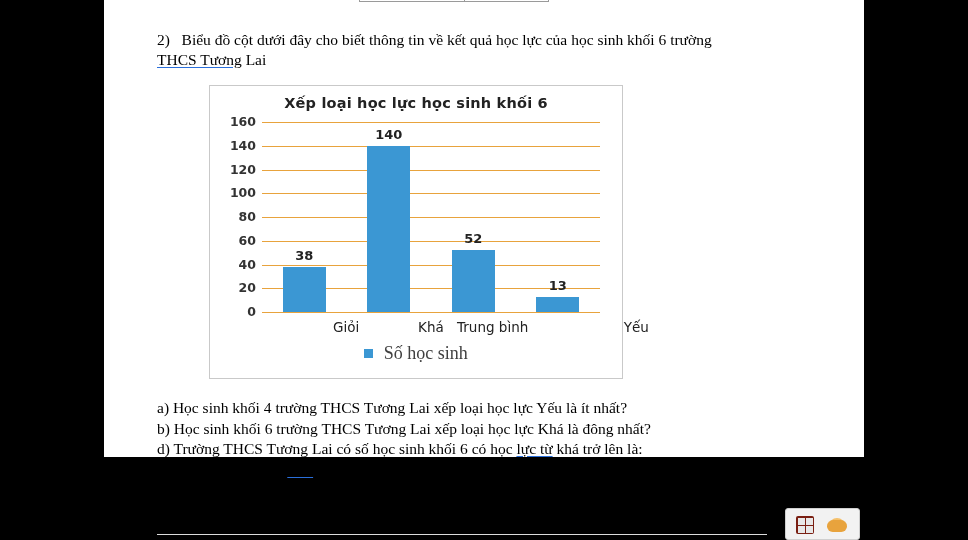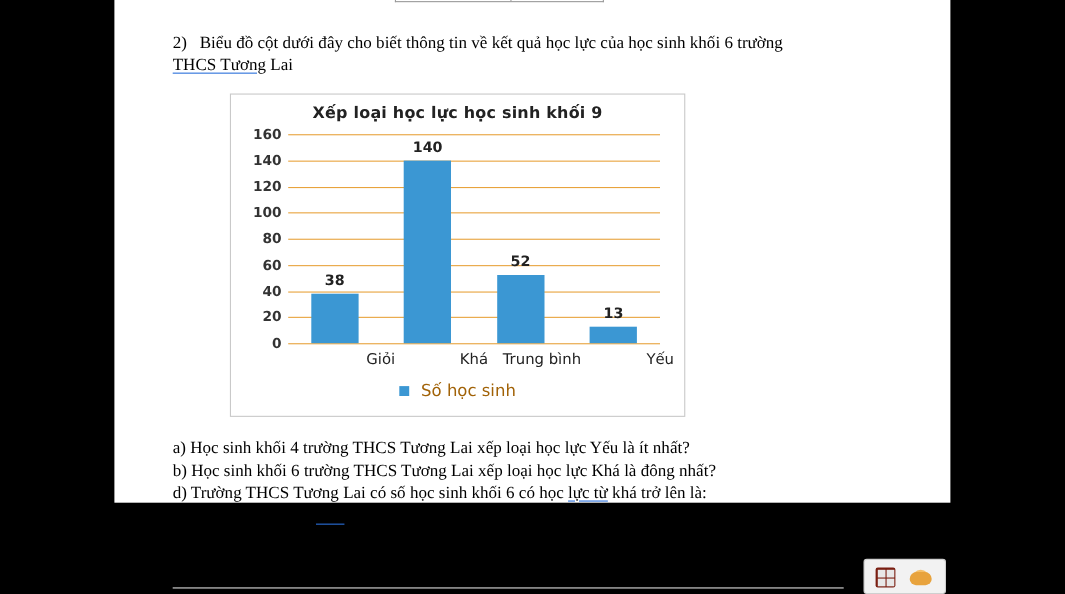--- a/index.html
+++ b/index.html
@@ -58,21 +58,21 @@
   .bar-value{
     position:absolute;width:60px;text-align:center;
     font-size:13px;font-weight:bold;color:#222;
   }
   .cat-label{
     position:absolute;width:110px;text-align:right;
     font-size:13.5px;color:#222;
   }
   #legend{
     position:absolute;left:0;bottom:14px;width:100%;
-    text-align:center;font-size:15px;color:#a16207;
+    text-align:center;font-size:18px;color:#404040;font-family:Liberation Serif, serif;
   }
   #legend .swatch{
     display:inline-block;width:9px;height:9px;background:#3b97d3;
     margin-right:6px;vertical-align:middle;
   }
   #legend .txt{vertical-align:middle;}
   
   .answers{
     position:absolute;left:53px;top:398px;width:700px;
     font-size:15.5px;line-height:20.5px;color:#000;
@@ -123,21 +123,21 @@
   </div>
 
   <div class="q-intro">
     <span>2)</span>
     &nbsp;
     <span>Biểu đồ cột dưới đây cho biết thông tin về kết quả học lực của học sinh khối 6 trường</span><br>
     <span class="und">THCS  Tương</span><span> Lai</span>
   </div>
 
   <div id="chart-box">
-    <div id="chart-title">Xếp loại học lực học sinh khối 9</div>
+    <div id="chart-title">Xếp loại học lực học sinh khối 6</div>
 
     <div id="plot">
         <div class="grid-line" style="top: 190px;"></div>
         <div class="axis-label" style="top: 190px;">0</div>
         <div class="grid-line" style="top: 166.25px;"></div>
         <div class="axis-label" style="top: 166.25px;">20</div>
         <div class="grid-line" style="top: 142.5px;"></div>
         <div class="axis-label" style="top: 142.5px;">40</div>
         <div class="grid-line" style="top: 118.75px;"></div>
         <div class="axis-label" style="top: 118.75px;">60</div>
@@ -155,21 +155,21 @@
         <div class="bar-value" style="left: 12.25px; top: 125.875px;">38</div>
         <div class="cat-label" style="left: -12.75px; top: 197px;">Giỏi</div>
         <div class="bar" style="height: 166.25px; left: 105.25px; background: rgb(59, 151, 211);"></div>
         <div class="bar-value" style="left: 96.75px; top: 4.75px;">140</div>
         <div class="cat-label" style="left: 71.75px; top: 197px;">Khá</div>
         <div class="bar" style="height: 61.75px; left: 189.75px; background: rgb(59, 151, 211);"></div>
         <div class="bar-value" style="left: 181.25px; top: 109.25px;">52</div>
         <div class="cat-label" style="left: 156.25px; top: 197px;">Trung bình</div>
         <div class="bar" style="height: 15.4375px; left: 274.25px; background: rgb(59, 151, 211);"></div>
         <div class="bar-value" style="left: 265.75px; top: 155.562px;">13</div>
-        <div class="cat-label" style="left: 240.75px; top: 197px;">Yếu</div>
+        <div class="cat-label" style="left: 240.75px; top: 197px; padding-left: 36px;">Yếu</div>
       </div>
 
     <div id="legend">
       <span class="swatch"></span>
       <span class="txt">Số học sinh</span>
     </div>
   </div>
 
   <div class="answers">
     <div>a) Học sinh khối 4 trường THCS Tương Lai xếp loại học lực Yếu là ít nhất?</div>

